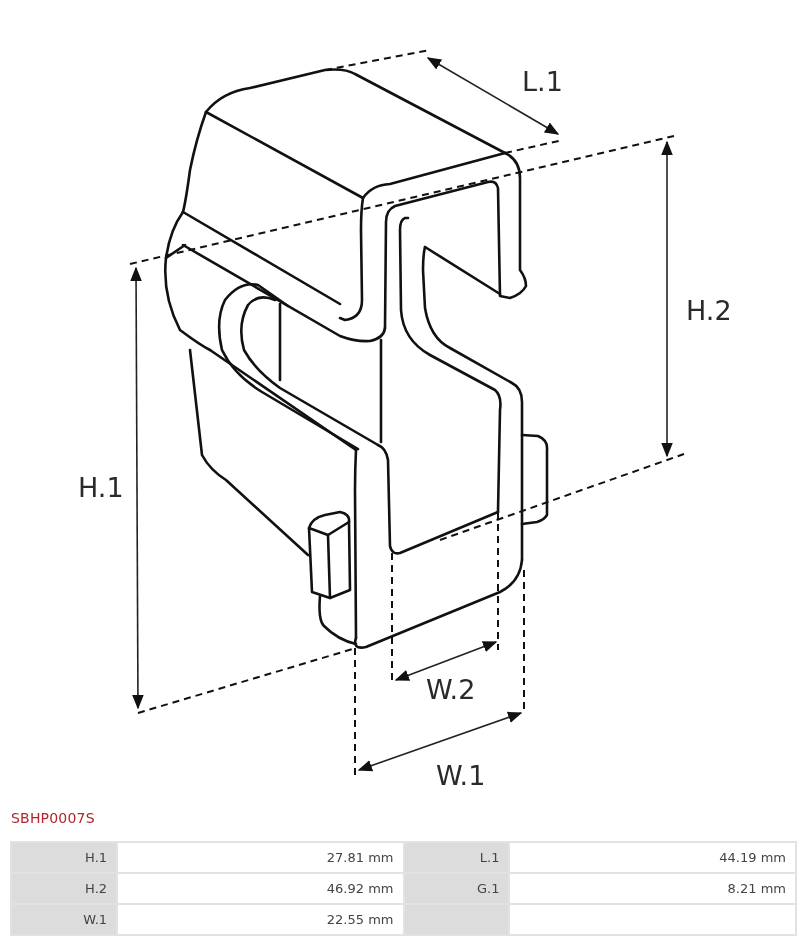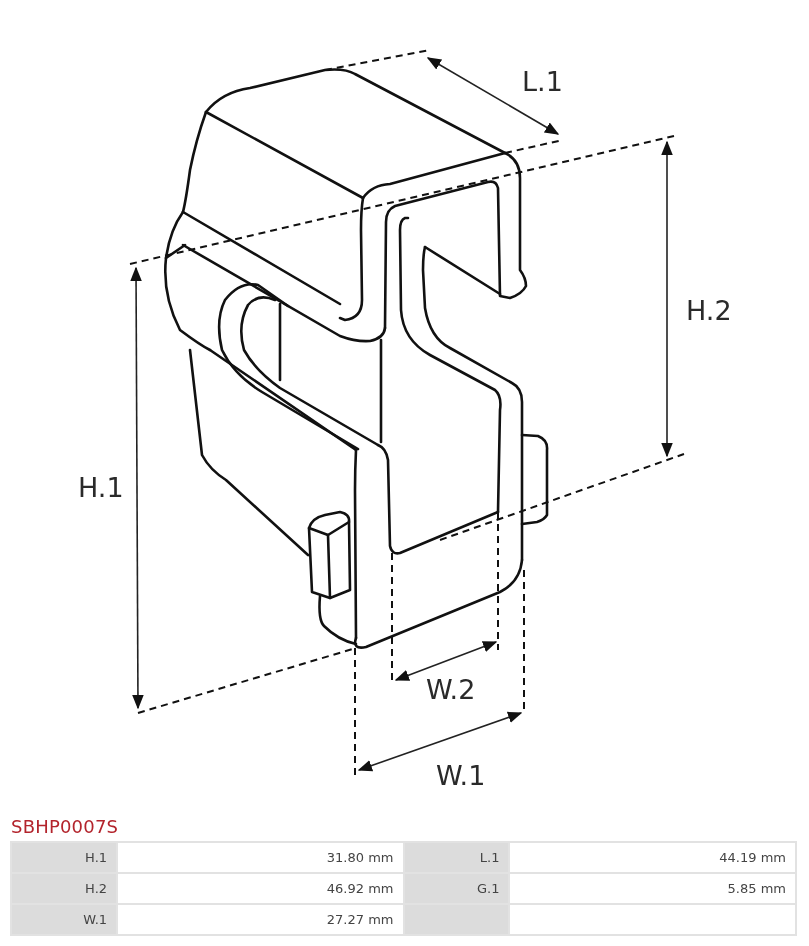--- a/index.html
+++ b/index.html
@@ -1,20 +1,20 @@
 <!DOCTYPE html>
 <html><head>
 <meta charset="utf-8">
 <style>
   html,body{margin:0;padding:0;background:#ffffff;}
   body{width:809px;height:946px;position:relative;overflow:hidden;font-family:"DejaVu Sans","Liberation Sans",sans-serif;}
   #drawing{position:absolute;left:0;top:0;width:809px;height:805px;}
   #drawing svg{display:block;}
   .dimlabel{font-family:"DejaVu Sans","Liberation Sans",sans-serif;font-size:27px;fill:#2a2a2a;}
-  #part-title{position:absolute;left:11px;top:810px;font-size:18px;color:#b3242c;letter-spacing:0.2px;margin-top:6px;}
+  #part-title{position:absolute;left:11px;top:810px;font-size:14px;color:#b3242c;letter-spacing:0.2px;}
   #spec-table{position:absolute;left:10px;top:841px;width:787px;border-collapse:separate;border-spacing:2px;background:#e2e2e2;font-size:13px;color:#444;}
   #spec-table td{height:29px;padding:0 9px;text-align:right;white-space:nowrap;}
   #spec-table td.lbl{background:#dcdcdc;width:89px;}
   #spec-table td.val{background:#ffffff;width:276px;}
 </style>
 </head>
 <body>
 
 <div id="drawing">
 <svg width="809" height="805" viewBox="0 0 809 805" xmlns="http://www.w3.org/2000/svg">
@@ -95,30 +95,30 @@
   <text class="dimlabel" x="436" y="785">W.1</text>
 </svg>
 </div>
 
 <div id="part-title">SBHP0007S</div>
 
 <table id="spec-table">
   <tbody>
     <tr>
       <td class="lbl">H.1</td>
-      <td class="val">31.80  mm</td>
+      <td class="val">27.81  mm</td>
       <td class="lbl">L.1</td>
       <td class="val">44.19 mm</td>
     </tr>
     <tr>
       <td class="lbl">H.2</td>
       <td class="val">46.92 mm</td>
       <td class="lbl">G.1</td>
-      <td class="val">5.85 mm</td>
+      <td class="val">8.21 mm</td>
     </tr>
     <tr>
       <td class="lbl">W.1</td>
-      <td class="val">27.27 mm</td>
+      <td class="val">22.55 mm</td>
       <td class="lbl"></td>
       <td class="val"></td>
     </tr>
   </tbody>
 </table>
 
 </body></html>

